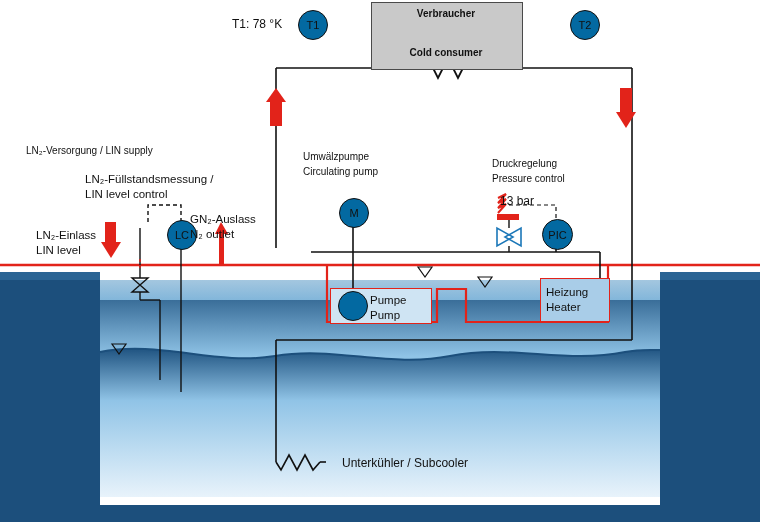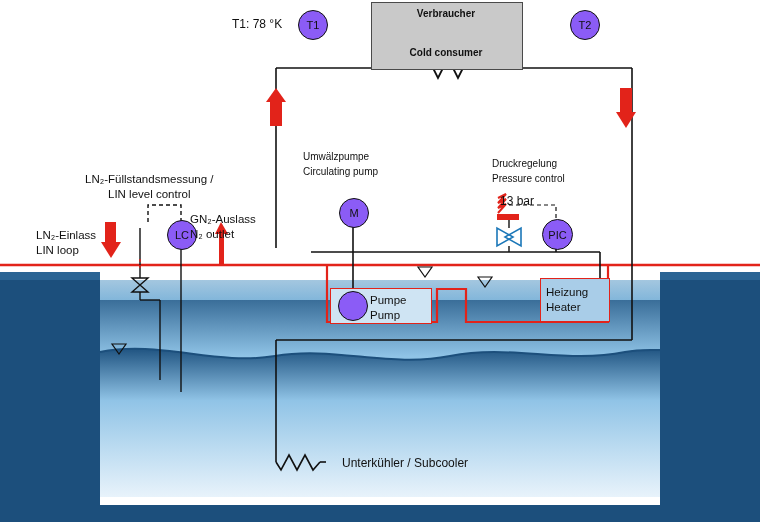--- a/index.html
+++ b/index.html
@@ -30,21 +30,21 @@
     position: absolute;
     left: 0;
     top: 0;
     width: 760px;
     height: 522px;
   }
   .circ {
     position: absolute;
     border: 1.3px solid #111111;
     border-radius: 50%;
-    background: #8b5cf6;
+    background: #0369a1;
     font-size: 11px;
     display: flex;
     align-items: center;
     justify-content: center;
     color: #111;
   }
   .box-consumer {
     position: absolute;
     background: #c9c9c9;
     border: 1.3px solid #4a4a4a;
@@ -218,26 +218,27 @@
     <span>PIC</span>
   </div>
 
   <div class="lbl big bold center" style="left:381px; top:6px; width:130px;">Verbraucher</div>
   <div class="lbl big bold center" style="left:381px; top:31px; width:130px;margin-top:14px;">Cold consumer</div>
 
   <div class="lbl" style="left:232px; top:17px;">T1:   78 °K</div>
 
 
 
-
-  <div class="lbl small" style="left:85px; top:172px;text-align:center;">LN₂-Füllstandsmessung /
+  <div class="lbl big" style="left:26px; top:143px;">LN₂-Versorgung / LIN supply</div>
+
+  <div class="lbl small" style="left:85px; top:172px;">LN₂-Füllstandsmessung /
 LIN level control</div>
 
   <div class="lbl small" style="left:36px; top:228px;">LN₂-Einlass
-LIN loop</div>
+LIN level</div>
 
   <div class="lbl small" style="left:190px; top:212px;">GN₂-Auslass
 N₂ outlet</div>
 
   <div class="lbl big" style="left:303px; top:149px;">Umwälzpumpe
 Circulating pump</div>
 
   <div class="lbl big" style="left:492px; top:156px;">Druckregelung
 Pressure control</div>
 

